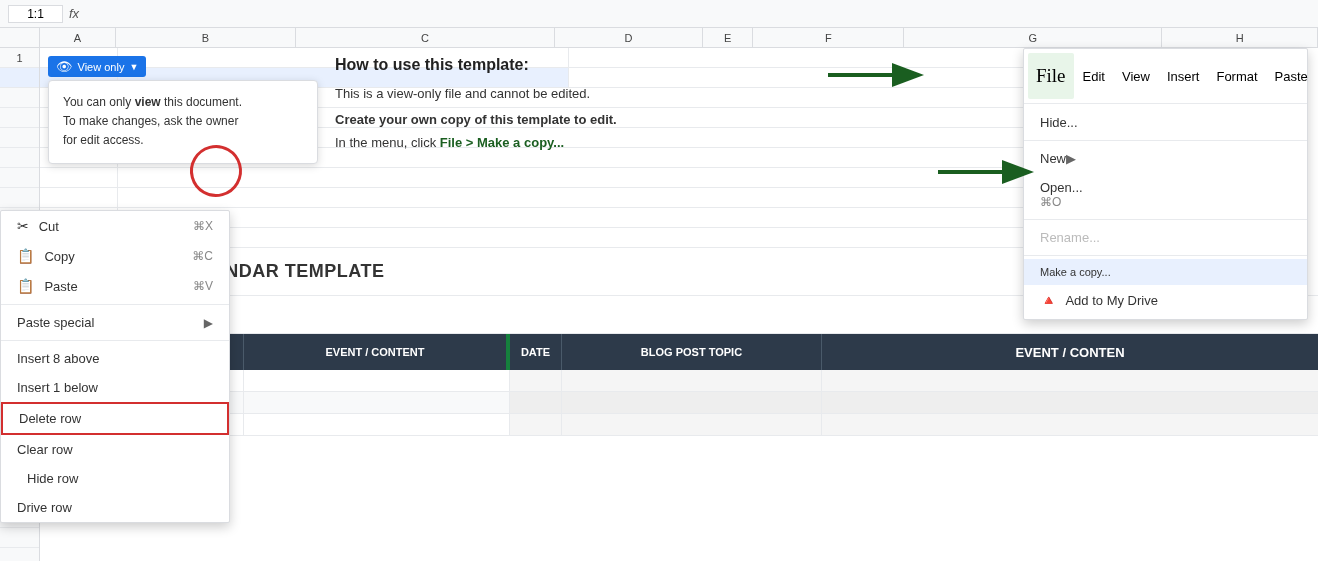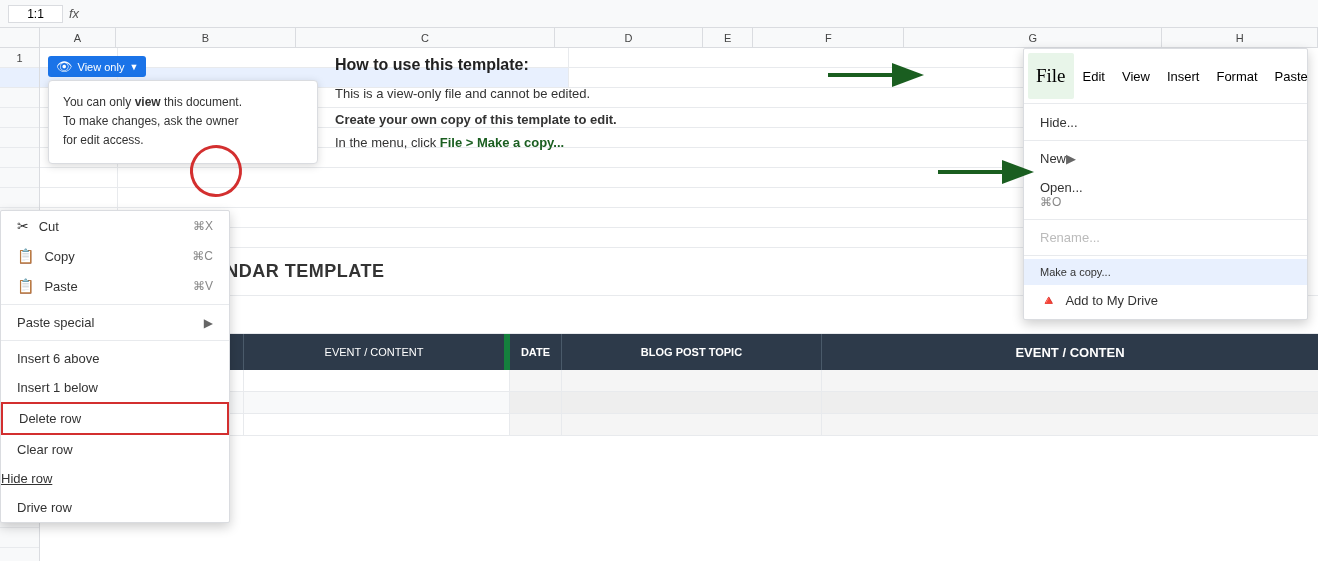--- a/index.html
+++ b/index.html
@@ -149,21 +149,21 @@
         </div>
       </div>
 
       <div style="display:flex;height:38px;background:white;border-bottom:1px solid #e8eaed;align-items:center;padding-left:10px;">
         <span style="font-size:22px;font-weight:bold;color:#333;">FEBRUARY</span>
       </div>
 
       <div style="display:flex;height:36px;background:#2d3a4a;">
         <div style="width:52px;display:flex;align-items:center;justify-content:center;color:white;font-size:11px;font-weight:bold;border-right:1px solid #4a5a6a;">DATE</div>
         <div style="width:152px;display:flex;align-items:center;justify-content:center;color:white;font-size:11px;font-weight:bold;border-right:1px solid #4a5a6a;">BLOG POST TOPIC</div>
-        <div style="width:266px;display:flex;align-items:center;justify-content:center;color:white;font-size:11px;font-weight:normal;border-right:6px solid #15803d;">EVENT / CONTENT</div>
+        <div style="width:266px;display:flex;align-items:center;justify-content:center;color:white;font-size:11px;font-weight:bold;border-right:4px solid #15803d;">EVENT / CONTENT</div>
         <div style="width:52px;display:flex;align-items:center;justify-content:center;color:white;font-size:11px;font-weight:bold;border-right:1px solid #4a5a6a;">DATE</div>
         <div style="width:260px;display:flex;align-items:center;justify-content:center;color:white;font-size:11px;font-weight:bold;border-right:1px solid #4a5a6a;">BLOG POST TOPIC</div>
         <div style="flex:1;display:flex;align-items:center;justify-content:center;color:white;font-size:13px;font-weight:bold;">EVENT / CONTEN</div>
       </div>
 
       <div style="display:flex;height:22px;background:white;">
         <div style="width:52px;border-right:1px solid #e8eaed;border-bottom:1px solid #e8eaed;"></div>
         <div style="width:152px;border-right:1px solid #e8eaed;border-bottom:1px solid #e8eaed;"></div>
         <div style="width:266px;border-right:1px solid #e8eaed;border-bottom:1px solid #e8eaed;"></div>
         <div style="width:52px;border-right:1px solid #e8eaed;border-bottom:1px solid #e8eaed;background:#f5f5f5;"></div>
@@ -293,21 +293,21 @@
         <span>Paste</span>
       </div>
       <span style="color:#888;font-size:12px;">⌘V</span>
     </div>
     <div style="height:1px;background:#e8eaed;margin:3px 0;"></div>
     <div style="padding:7px 16px;font-size:13px;cursor:pointer;color:#333;display:flex;align-items:center;justify-content:space-between;">
       <span>Paste special</span>
       <span style="color:#666;font-size:12px;">▶</span>
     </div>
     <div style="height:1px;background:#e8eaed;margin:3px 0;"></div>
-    <div style="padding:7px 16px;font-size:13px;cursor:pointer;color:#333;">Insert 6 above</div>
+    <div style="padding:7px 16px;font-size:13px;cursor:pointer;color:#333;">Insert 8 above</div>
     <div style="padding:7px 16px;font-size:13px;cursor:pointer;color:#333;">Insert 1 below</div>
     <div style="padding:7px 16px;font-size:13px;cursor:pointer;color:#333;border:2px solid #d32f2f;">Delete row</div>
     <div style="padding:7px 16px;font-size:13px;cursor:pointer;color:#333;">Clear row</div>
-    <div style="padding:7px 0;font-size:13px;cursor:pointer;color:#333;text-decoration:underline;">Hide row</div>
+    <div style="padding:7px 26px;font-size:13px;cursor:pointer;color:#333;">Hide row</div>
     <div style="padding:7px 16px;font-size:13px;cursor:pointer;color:#333;">Drive row</div>
   </div>
 
 </div>
 
 </body></html>

